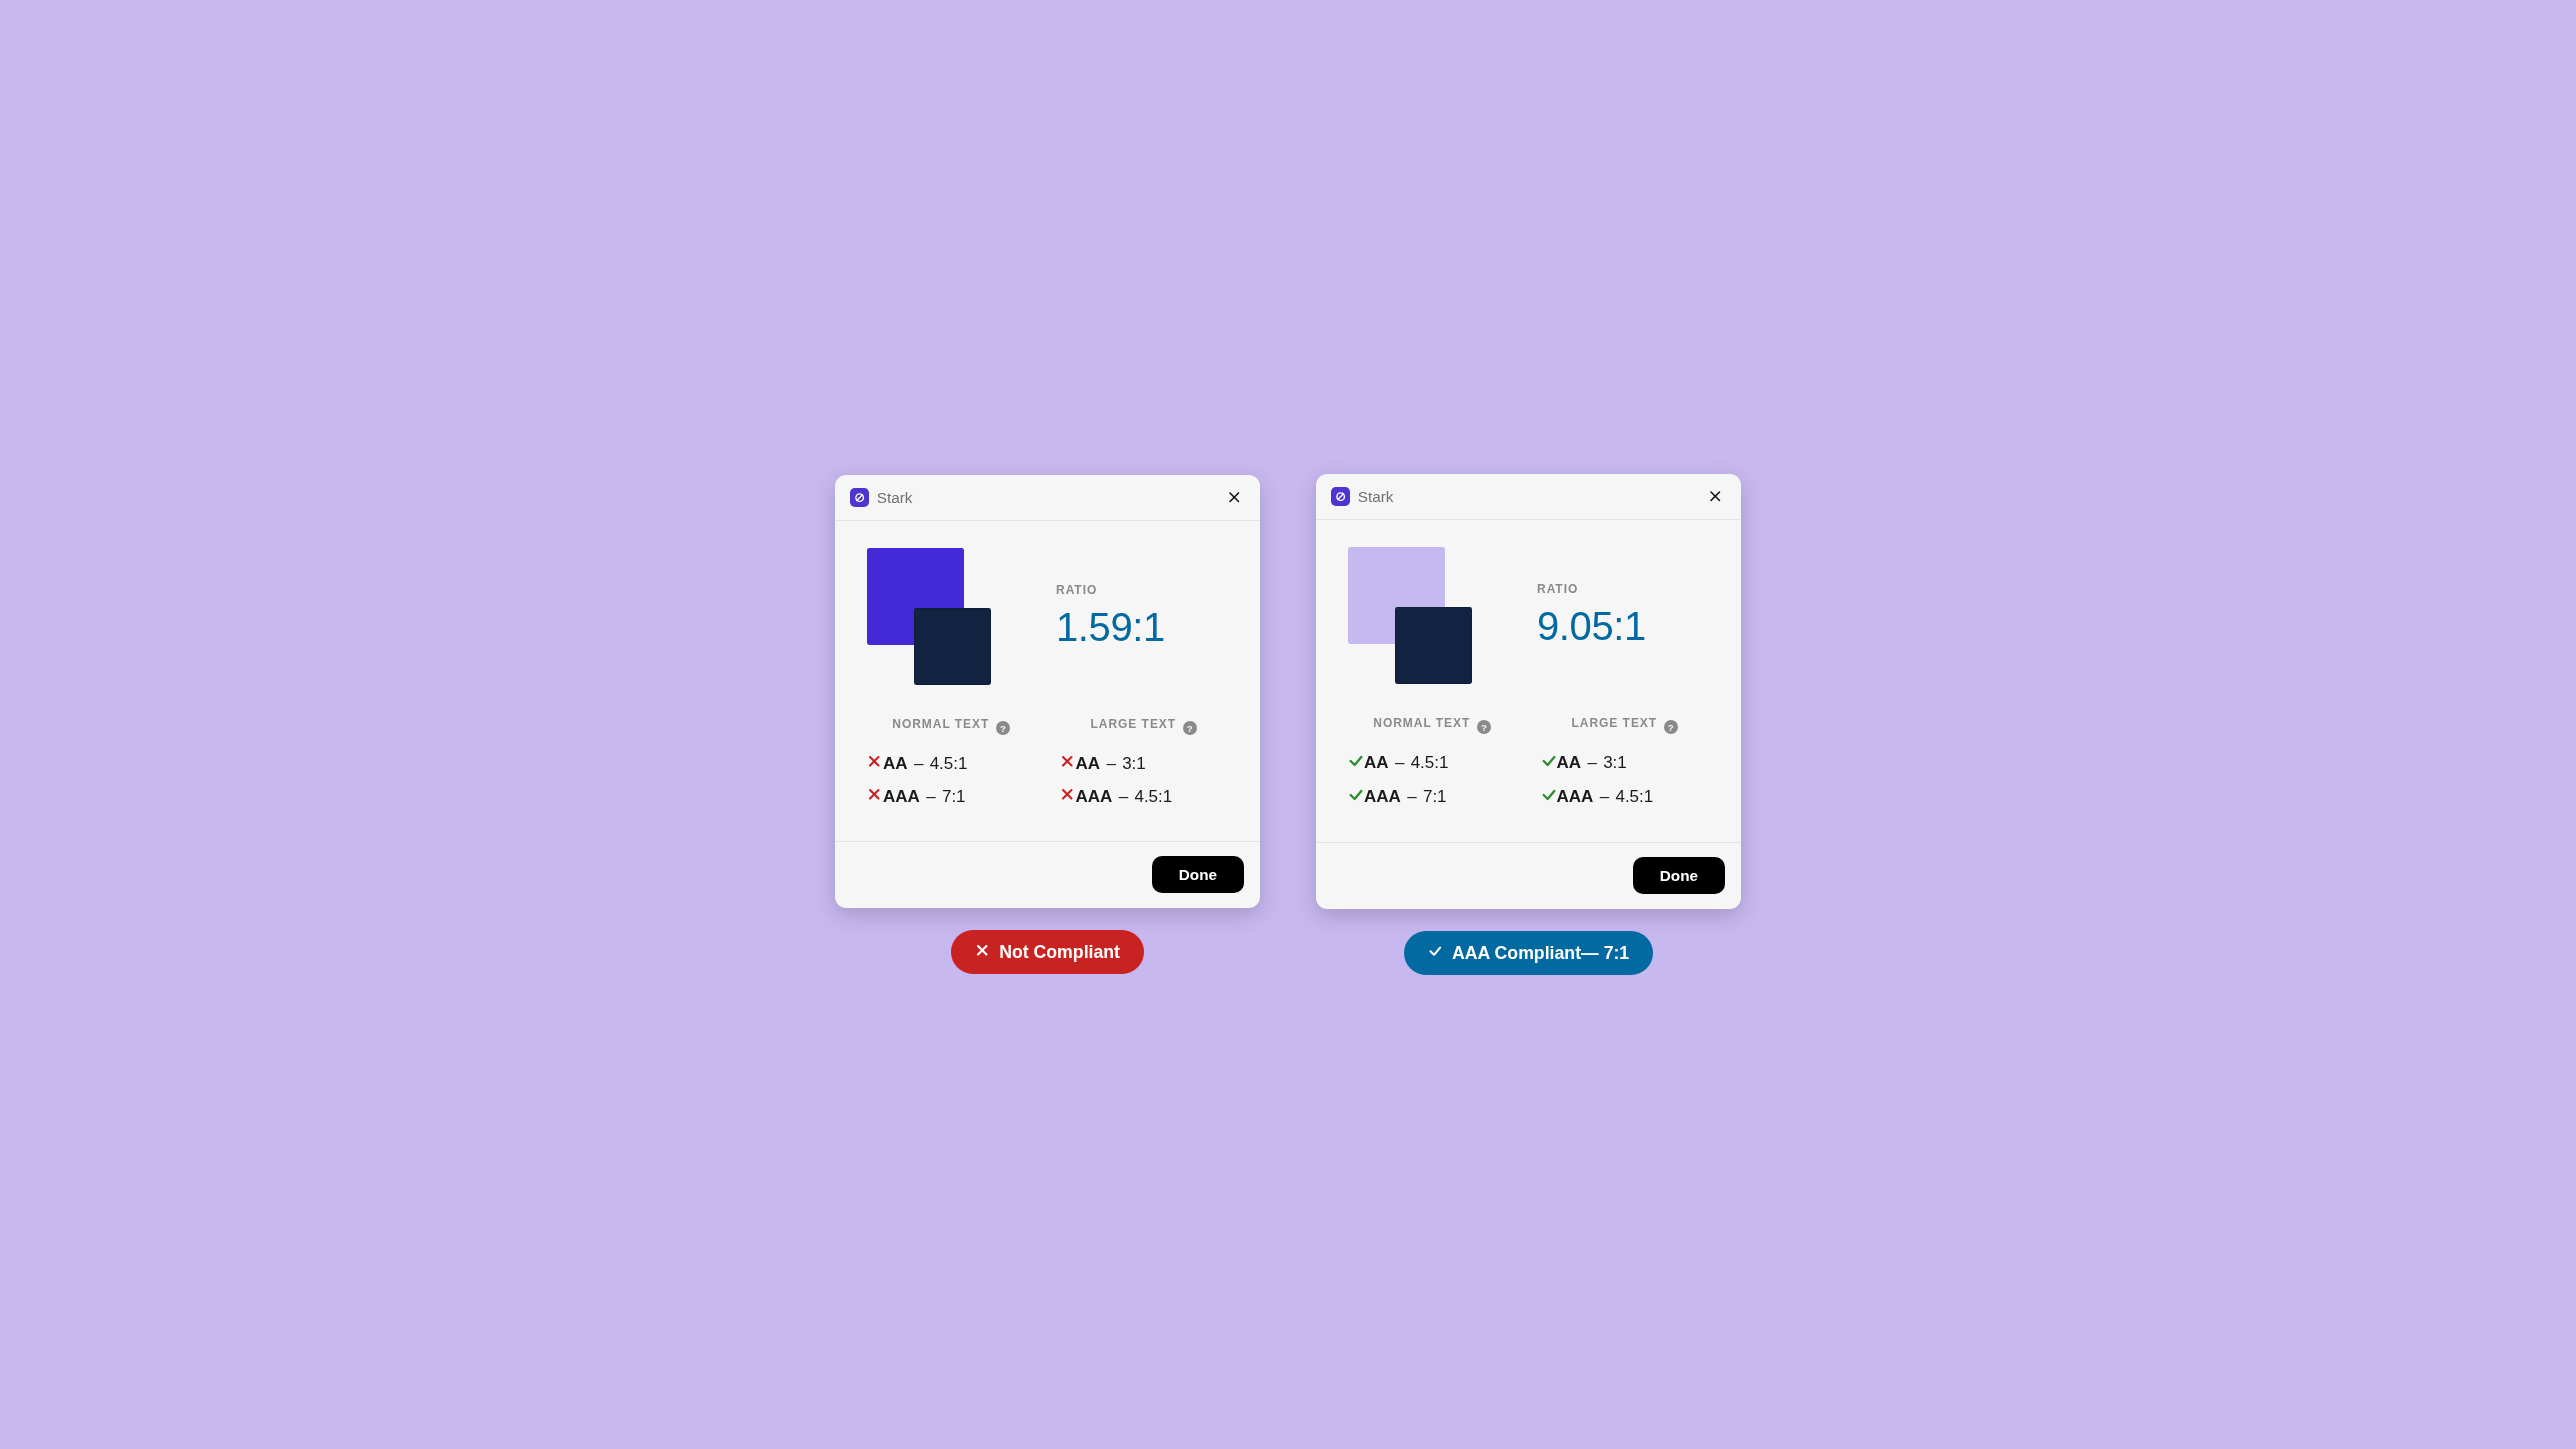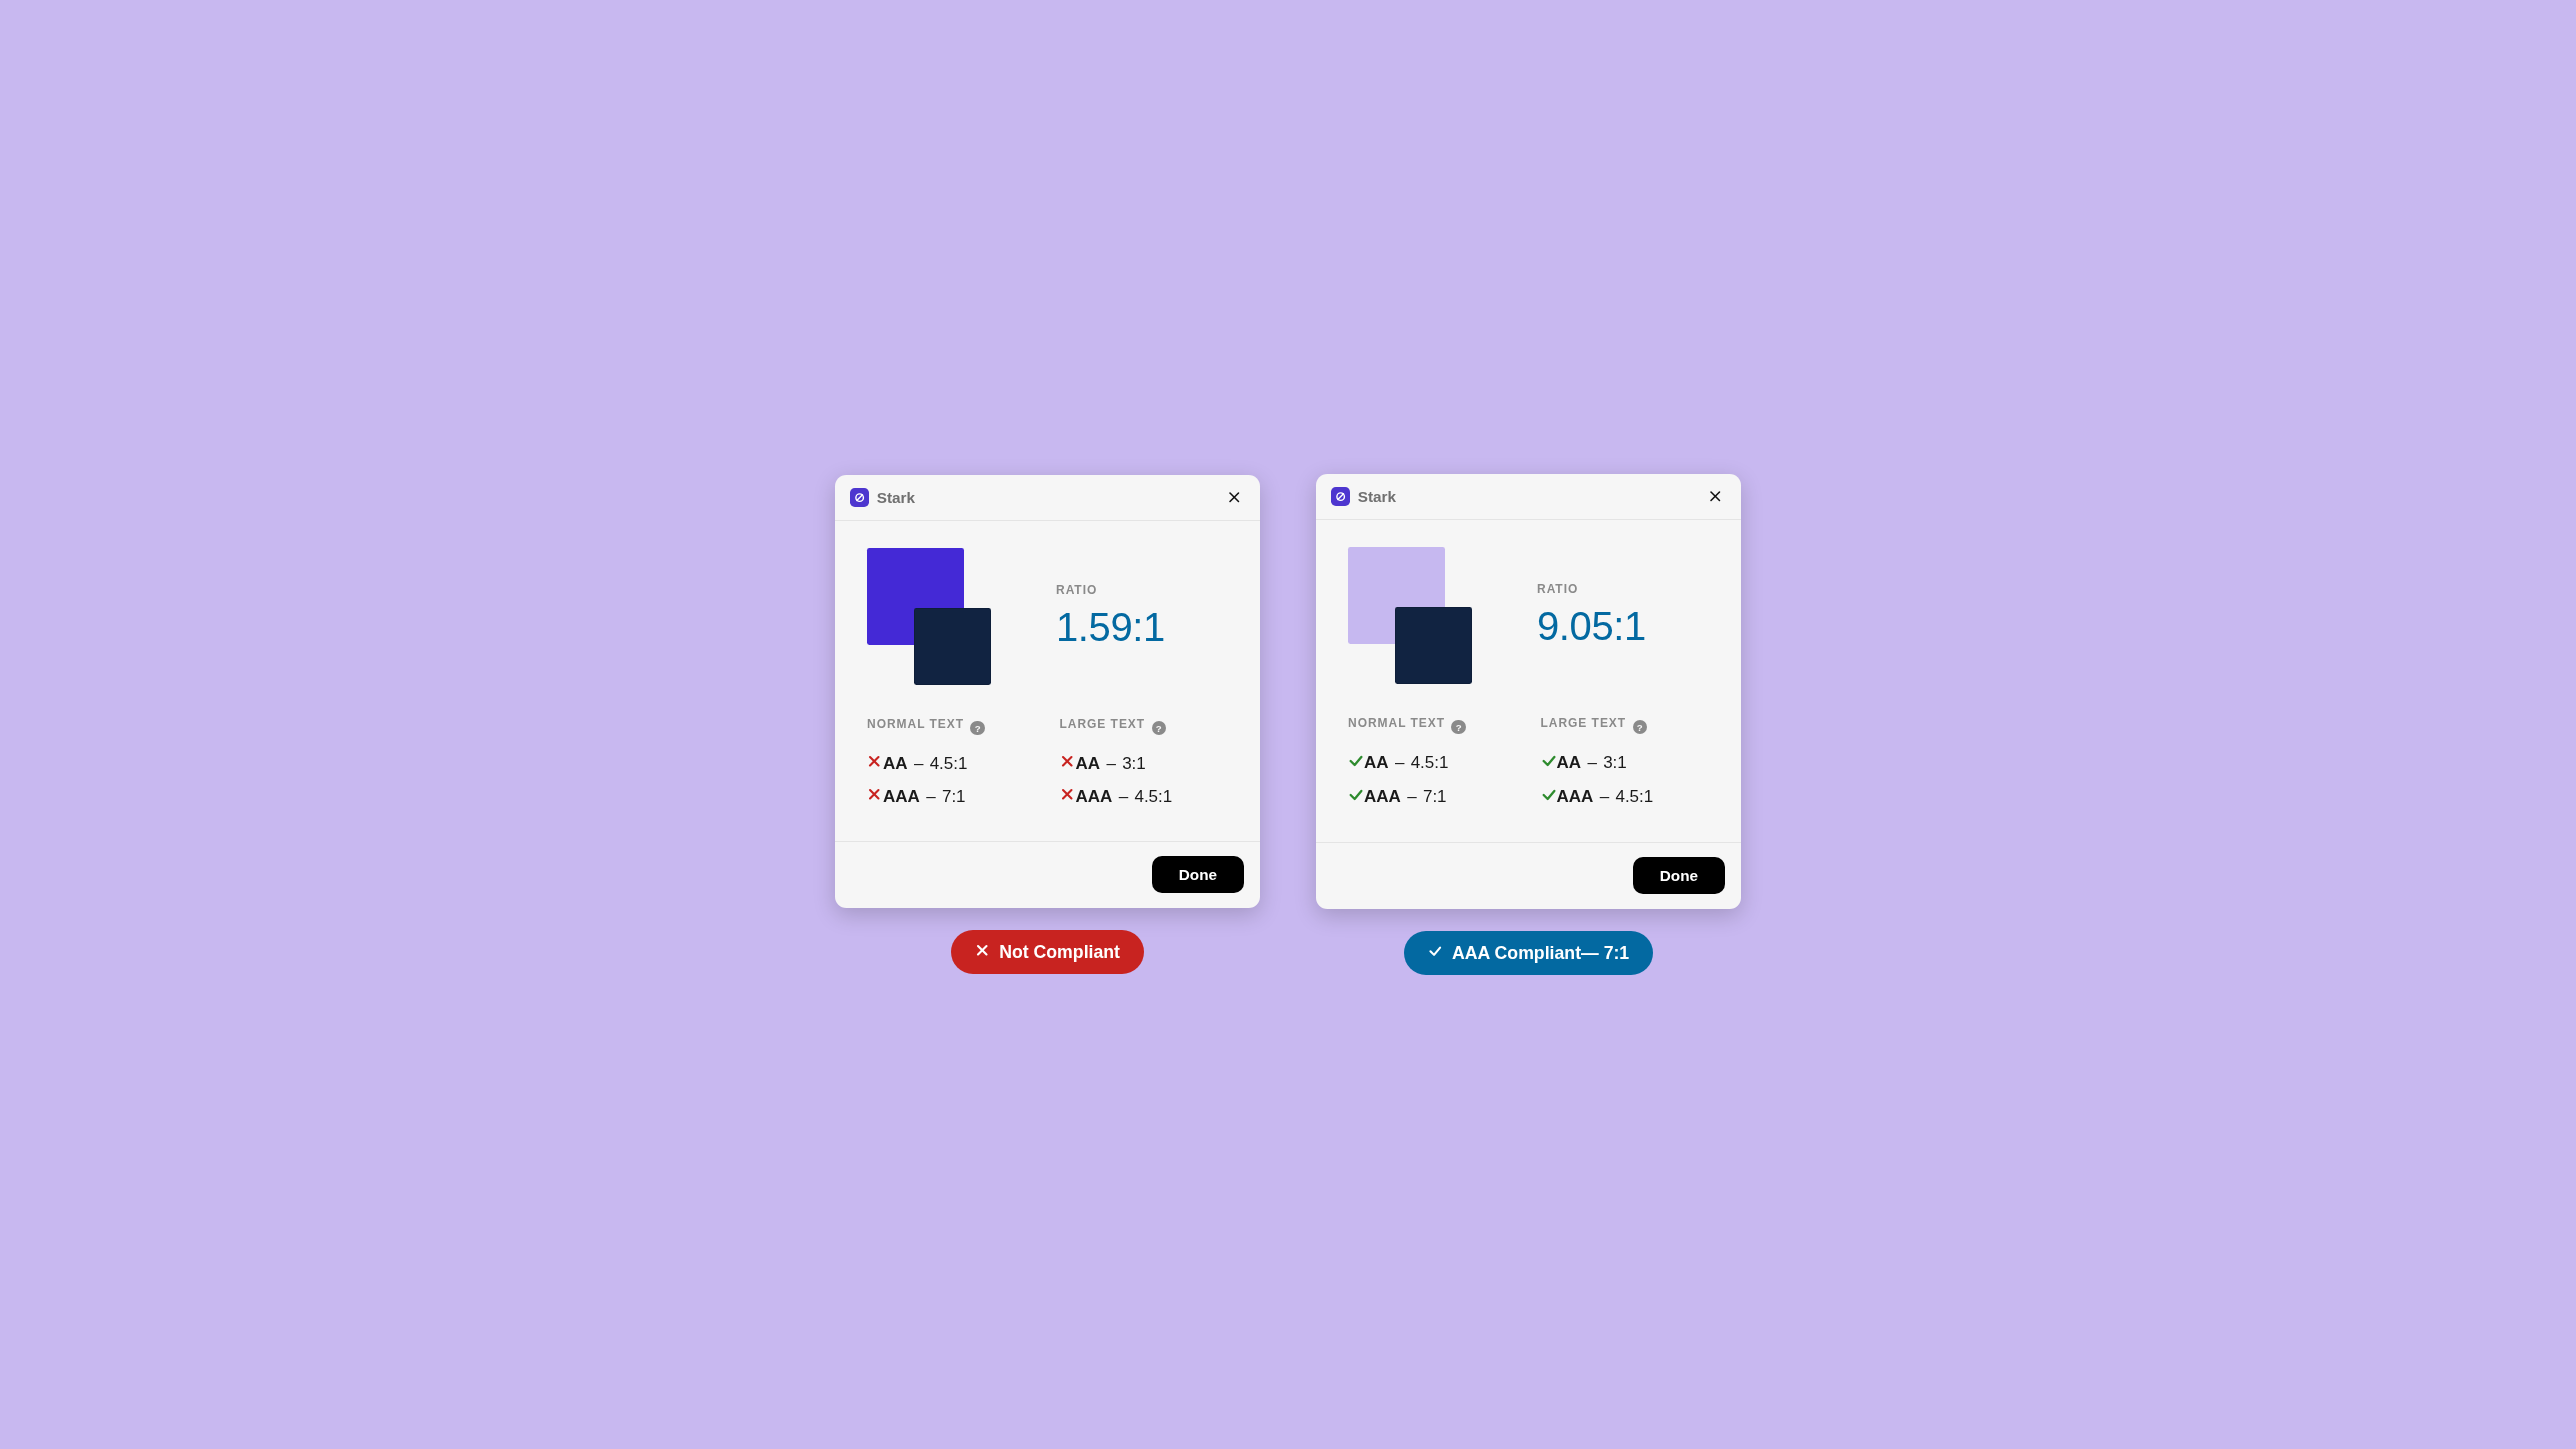--- a/index.html
+++ b/index.html
@@ -33,21 +33,21 @@
   }
   .logo {
     width: 19.3px; height: 19.3px;
     border-radius: 4.8px;
     display: flex; align-items: center; justify-content: center;
     margin-right: 8px;
   }
   .logo svg { width: 11.3px; height: 11.3px; }
   .app-title {
     font-size: 15.3px;
-    font-weight: 700;
+    font-weight: 400;
     color: #707070;
     flex: 1;
   }
   .close-btn {
     width: 22.5px; height: 22.5px;
     display: flex; align-items: center; justify-content: center;
     cursor: pointer;
     color: #111;
   }
   .close-btn svg { width: 14.5px; height: 14.5px; }
@@ -97,20 +97,21 @@
     display: grid;
     grid-template-columns: 1fr 1fr;
     column-gap: 24px;
     row-gap: 0;
   }
   .col-head {
     display: flex;
     align-items: center;
     gap: 6.4px;
     margin-bottom: 14.5px;
+    justify-content: center;
   }
   .help-icon {
     width: 14.5px; height: 14.5px;
     border-radius: 50%;
     background: #8a8a8a;
     color: #f6f6f6;
     font-size: 9.7px;
     font-weight: 700;
     display: flex; align-items: center; justify-content: center;
   }

